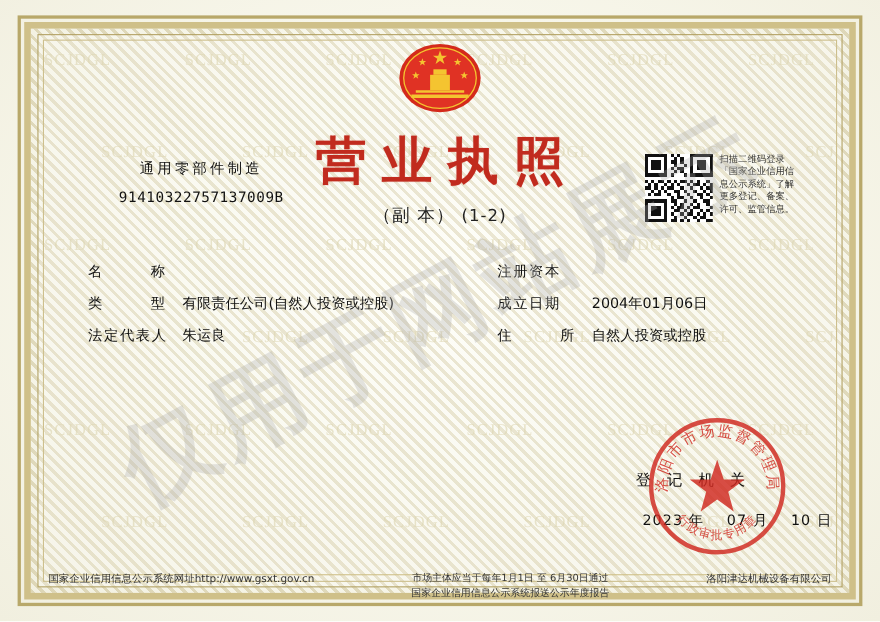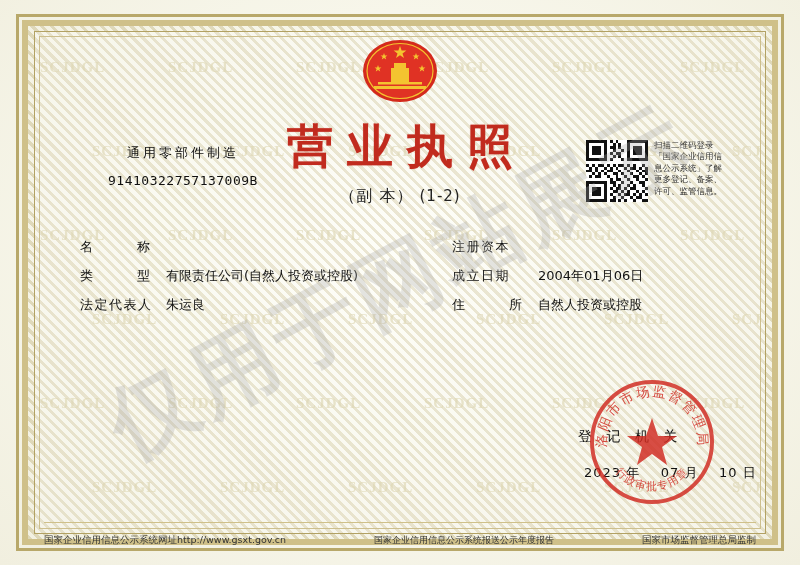--- a/index.html
+++ b/index.html
@@ -37,22 +37,22 @@
     position:absolute;left:39px;top:36px;right:39px;bottom:36px;
     border:1px solid #cdbf8d;
     box-sizing:border-box;
   }
   
   .bgtext{
     position:absolute;left:40px;top:37px;right:40px;bottom:37px;
     overflow:hidden;pointer-events:none;
   }
   .bgtext span{
-    position:absolute;color:#ded7b4;font-size:15px;font-weight:bold;
-    letter-spacing:1px;opacity:.65;font-family:"Liberation Serif",serif;margin-top:12px;
+    position:absolute;color:#ded7b4;font-size:15px;font-weight:normal;
+    letter-spacing:1px;opacity:.65;font-family:"Liberation Serif",serif;
   }
   
   .watermark{
     position:absolute;left:0;top:0;width:800px;height:565px;
     display:flex;align-items:center;justify-content:center;
     pointer-events:none;
   }
   .watermark span{
     transform:rotate(-28deg);
     font-size:86px;font-weight:bold;color:rgba(168,168,168,0.30);
@@ -374,18 +374,19 @@
 
   <div class="watermark">
     <span>仅用于网站展示</span>
   </div>
 
   <div class="hairline"></div>
 
   <div class="footer">
     <div>国家企业信用信息公示系统网址http://www.gsxt.gov.cn</div>
     <div class="footer-center">
+      <div>市场主体应当于每年1月1日 至 6月30日通过</div>
       <div>国家企业信用信息公示系统报送公示年度报告</div>
     </div>
-    <div>国家市场监督管理总局监制</div>
+    <div>洛阳津达机械设备有限公司</div>
   </div>
 
 </div>
 
 </body></html>

